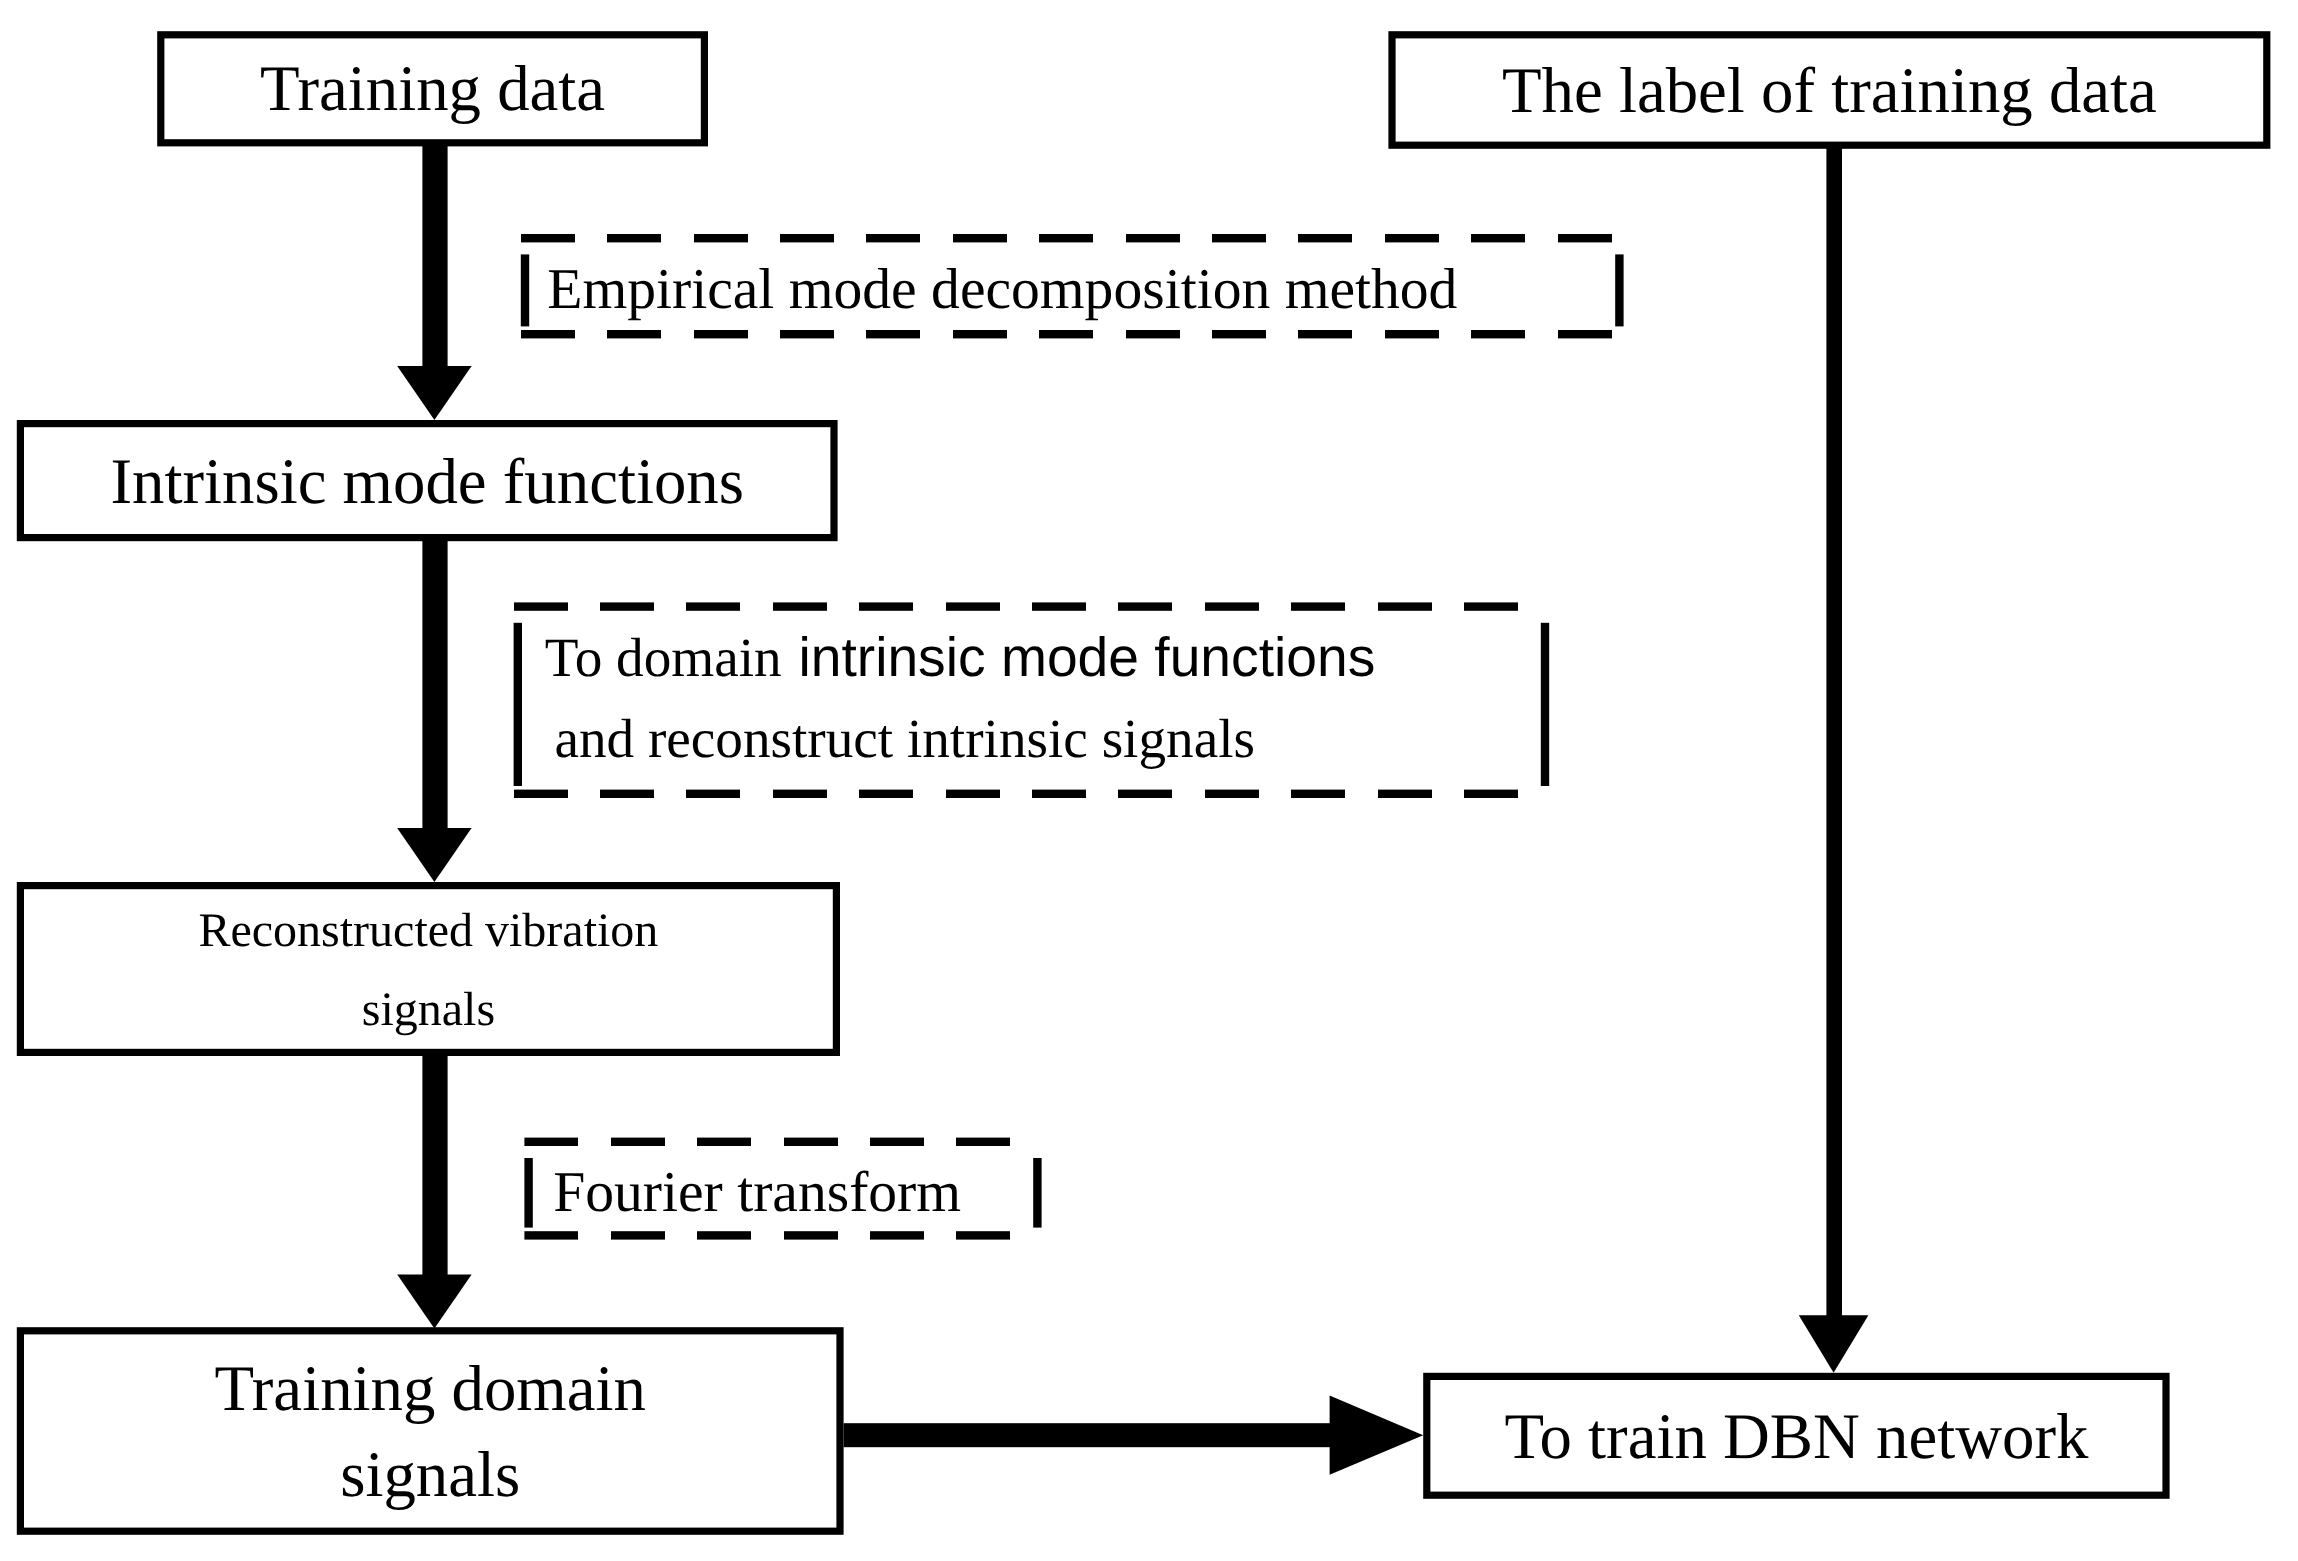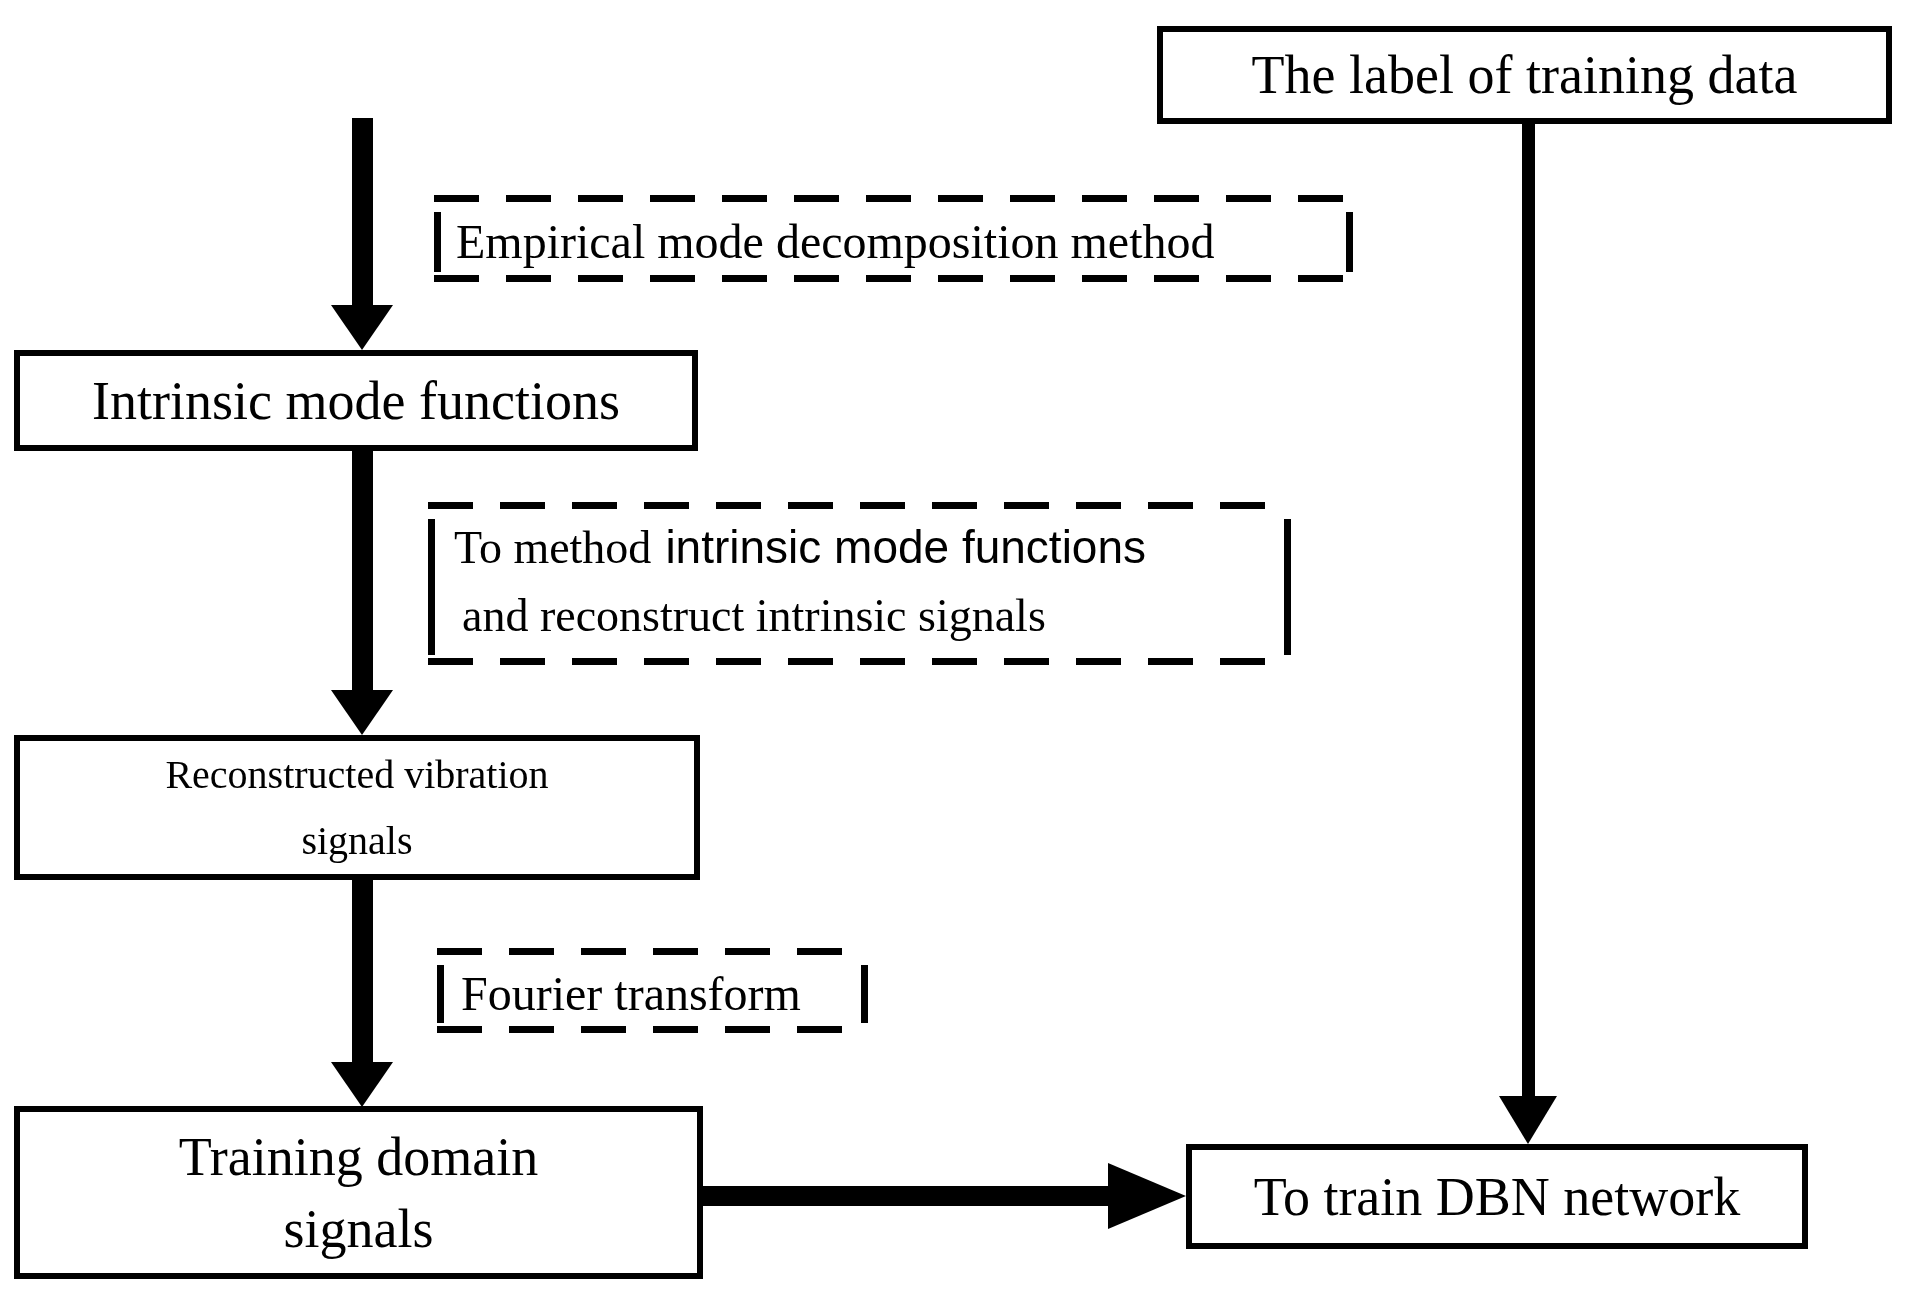--- a/index.html
+++ b/index.html
@@ -61,20 +61,23 @@
   #a4-shaft { left:1522px; top:122px; height:976px; width:13px; }
   #a4-head  { left:1499px; top:1096px; border-left-width:29px; border-right-width:29px; border-top-width:48px; }
   #a5-shaft { left:703px; top:1186px; width:407px; }
   #a5-head  { left:1108px; top:1163px; }
 </style>
 </head>
 <body>
 
 <div class="canvas">
 
+  <div class="box" id="box-training">
+    <span class="ln">Training data</span>
+  </div>
 
   <div class="box" id="box-label">
     <span class="ln">The label of training data</span>
   </div>
 
   <div class="box" id="box-imf">
     <span class="ln">Intrinsic mode functions</span>
   </div>
 
   <div class="box" id="box-recon">
@@ -98,21 +101,21 @@
     <span class="d-right"></span>
     <span class="d-text">Empirical mode decomposition method</span>
   </div>
 
   <div class="dbox" id="dbox-screen">
     <span class="d-top"></span>
     <span class="d-bottom"></span>
     <span class="d-left"></span>
     <span class="d-right"></span>
     <span class="d-text">
-      <span class="l1"><span>To method</span><span class="sansline">intrinsic mode functions</span></span><br>
+      <span class="l1"><span>To domain</span><span class="sansline">intrinsic mode functions</span></span><br>
       <span class="l2">and reconstruct intrinsic signals</span>
     </span>
   </div>
 
   <div class="dbox" id="dbox-fourier">
     <span class="d-top"></span>
     <span class="d-bottom"></span>
     <span class="d-left"></span>
     <span class="d-right"></span>
     <span class="d-text">Fourier transform</span>

